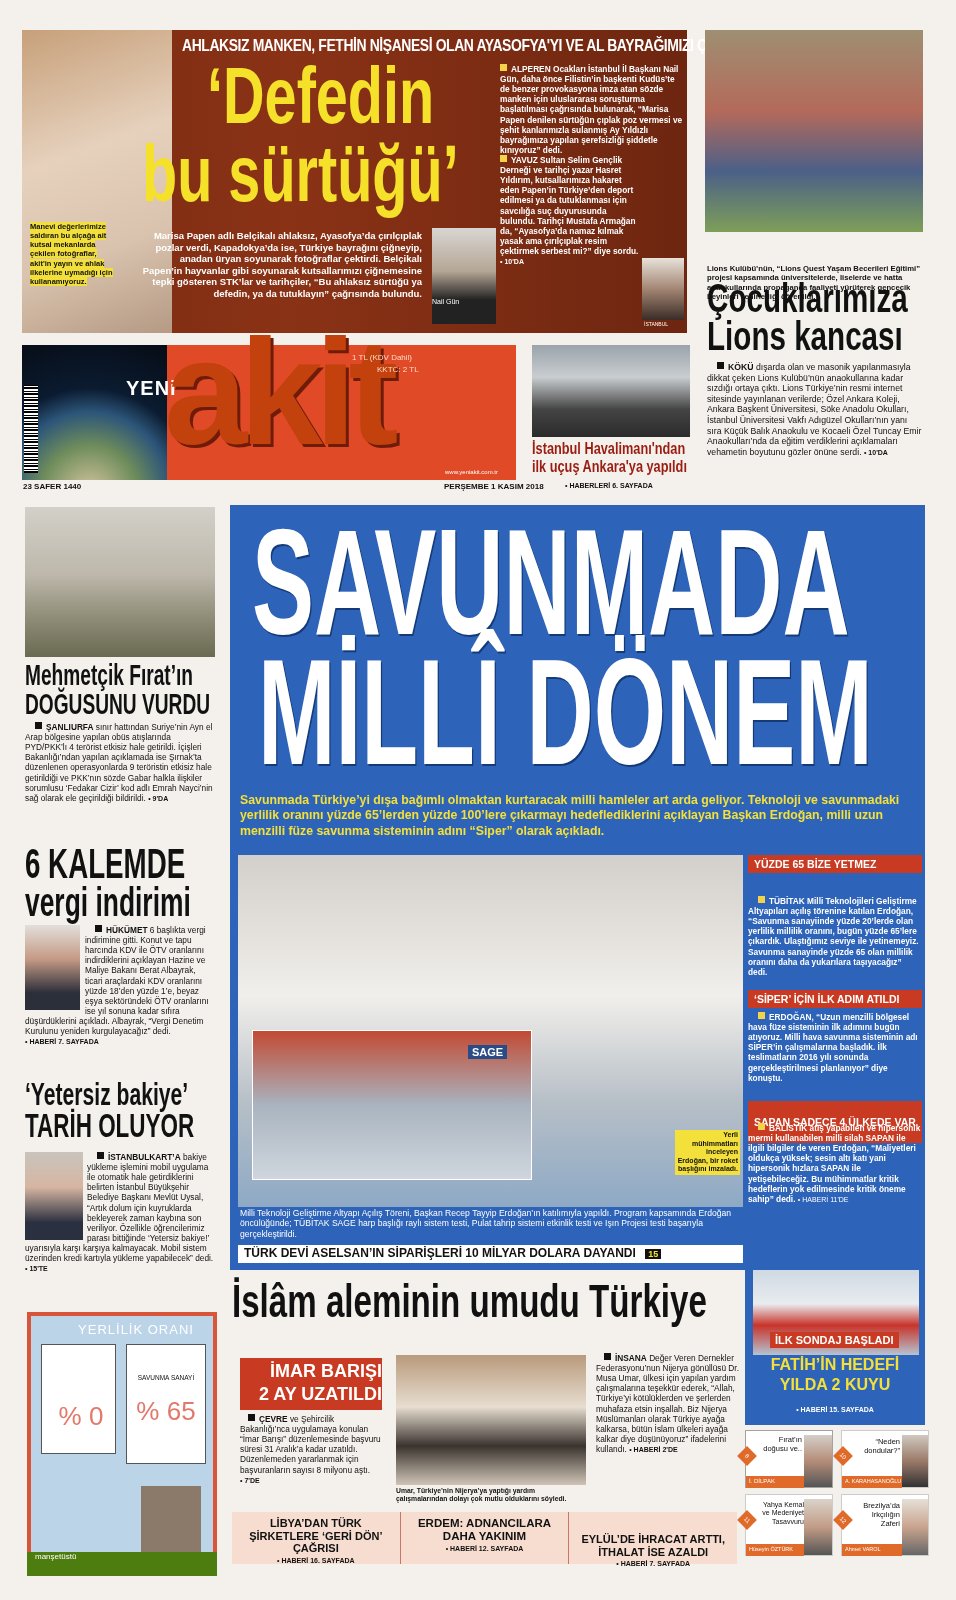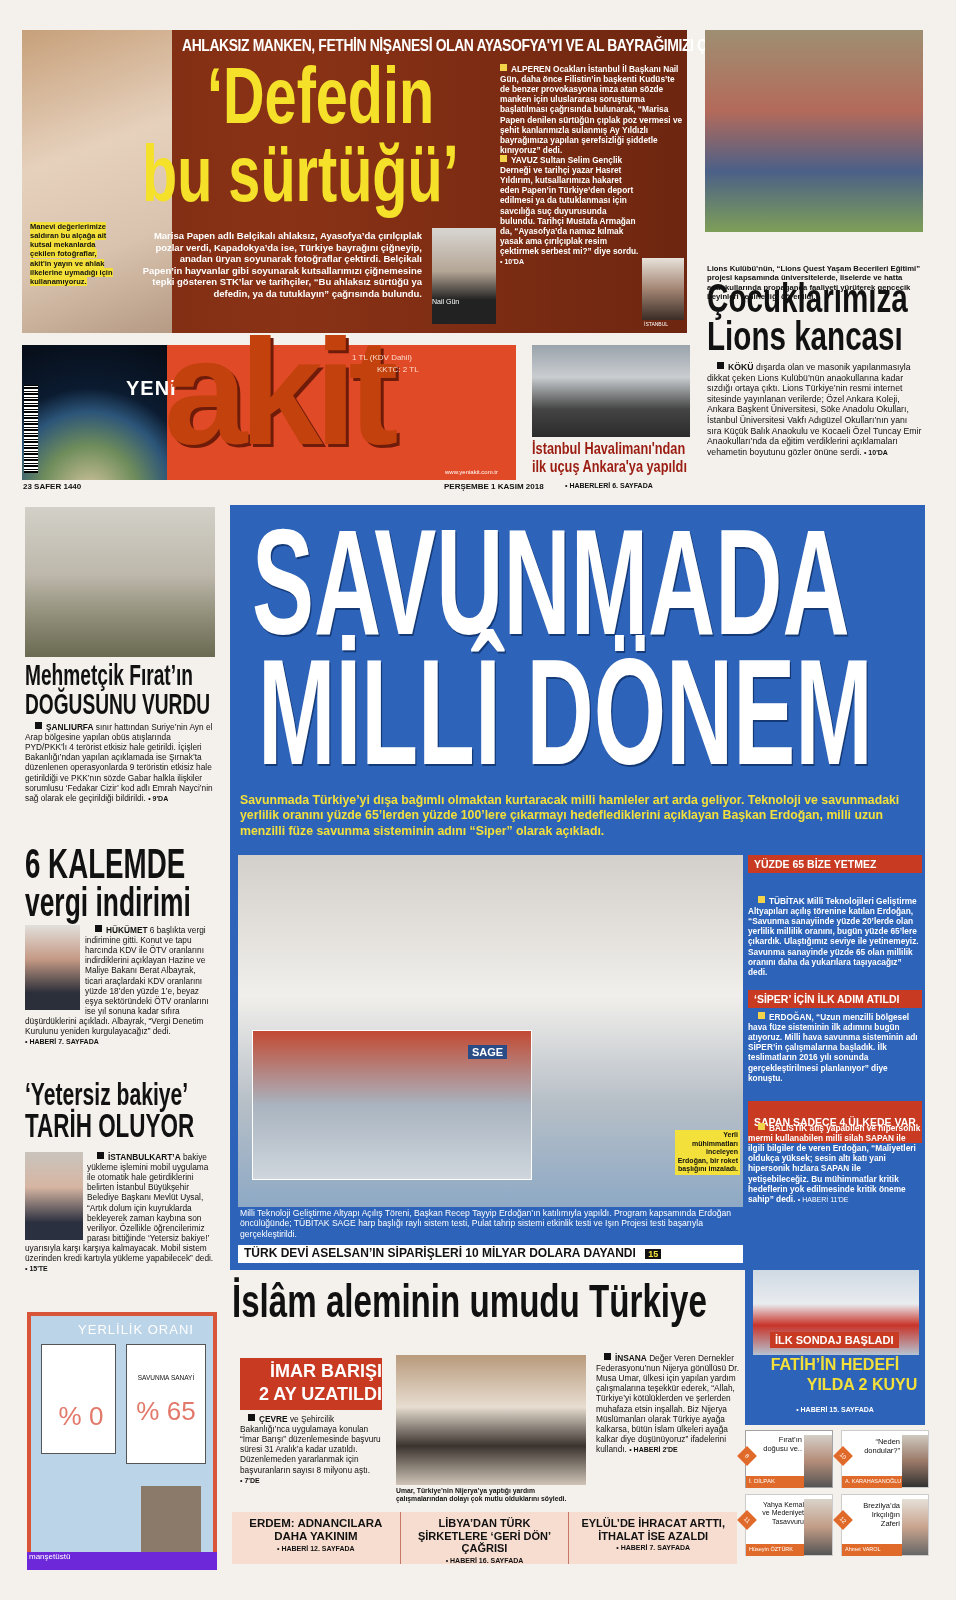--- a/index.html
+++ b/index.html
@@ -82,21 +82,21 @@
 
 <div class="abs" style="left:27px;top:1312px;width:190px;height:240px;background:#bcd4e8;border:4px solid #d9553a;border-bottom:none;">
   <div class="abs" style="left:0;width:210px;top:6px;text-align:center;font-size:13px;color:#fff;letter-spacing:1px;">YERLİLİK ORANI</div>
   <div class="abs" style="left:10px;top:28px;width:75px;height:110px;background:#fff;border:1px solid #555;"></div>
   <div class="abs" style="left:20px;top:85px;width:60px;text-align:center;font-size:26px;color:#e2786a;">% 0</div>
   <div class="abs" style="left:95px;top:28px;width:80px;height:120px;background:#fff;border:1px solid #555;"></div>
   <div class="abs" style="left:98px;top:58px;width:74px;text-align:center;font-size:6.5px;">SAVUNMA SANAYİ</div>
   <div class="abs" style="left:98px;top:80px;width:74px;text-align:center;font-size:26px;color:#e2786a;">% 65</div>
   <div class="abs" style="left:110px;top:170px;width:60px;height:70px;background:#8b7a6a;"></div>
 </div>
-<div class="abs" style="left:27px;top:1552px;width:190px;height:18px;background:#6d28d9;font-size:8px;color:#fff;padding-left:2px;">
+<div class="abs" style="left:27px;top:1552px;width:190px;height:24px;background:#4d7c0f;font-size:8px;color:#fff;padding-left:8px;">
   <span>manşetüstü</span>
 </div>
 
 <div class="abs" style="left:230px;top:505px;width:695px;height:765px;background:#2d63b8;">
   <div class="abs cond" style="left:22px;top:2px;font-size:150px;line-height:1;color:#fff;transform:scaleX(0.62);text-shadow:2px 2px 0 #143a78;">SAVUNMADA</div>
   <div class="abs cond" style="left:28px;top:132px;font-size:150px;line-height:1;color:#fff;transform:scaleX(0.62);text-shadow:2px 2px 0 #143a78;">MİLLÎ DÖNEM</div>
   <p class="abs" style="left:10px;top:288px;width:680px;font-size:12.3px;font-weight:700;color:#f3e03a;line-height:1.25;">Savunmada Türkiye’yi dışa bağımlı olmaktan kurtaracak milli hamleler art arda geliyor. Teknoloji ve savunmadaki yerlilik oranını yüzde 65’lerden yüzde 100’lere çıkarmayı hedeflediklerini açıklayan Başkan Erdoğan, milli uzun menzilli füze savunma sisteminin adını “Siper” olarak açıkladı.</p>
   <div class="abs photo" style="left:8px;top:350px;width:505px;height:352px;background:linear-gradient(180deg,#d3cfca,#f1efeb 40%,#b7bfc7 70%,#8ea9c5);"></div>
   <div class="abs" style="left:22px;top:525px;width:280px;height:150px;background:linear-gradient(180deg,#c24a33,#a9b4c0 50%,#cfd6dd);border:1px solid #fff;"></div>
   <div class="abs" style="left:238px;top:540px;font-size:11px;font-weight:700;color:#fff;background:#2a4c86;padding:1px 4px;">SAGE</div>
@@ -117,48 +117,48 @@
   <div class="abs" style="left:8px;top:740px;width:505px;height:18px;background:#fff;font-size:12px;font-weight:700;padding:1px 6px;white-space:nowrap;">
     <span>TÜRK DEVİ ASELSAN’IN SİPARİŞLERİ 10 MİLYAR DOLARA DAYANDI</span>
     <span style="display:inline-block;background:#111;color:#f3e03a;font-size:9px;padding:0 3px;margin-left:6px;">15</span>
   </div>
 </div>
 
 <div class="abs" style="left:745px;top:1270px;width:180px;height:155px;background:#2d63b8;">
   <div class="abs photo" style="left:8px;top:0;width:166px;height:85px;background:linear-gradient(180deg,#cfd9e3,#e8ecef 40%,#c8342a 65%,#b5c4d2);"></div>
   <div class="abs" style="left:25px;top:62px;background:#c83a22;color:#fff;font-size:11px;font-weight:700;padding:2px 5px;">İLK SONDAJ BAŞLADI</div>
   <div class="abs" style="left:0;width:180px;top:86px;text-align:center;font-size:16px;font-weight:700;color:#f3e03a;">FATİH’İN HEDEFİ</div>
-  <div class="abs" style="left:0;width:180px;top:106px;text-align:center;font-size:16px;font-weight:700;color:#f3e03a;margin-left:27px;">YILDA 2 KUYU</div>
+  <div class="abs" style="left:0;width:180px;top:106px;text-align:center;font-size:16px;font-weight:700;color:#f3e03a;">YILDA 2 KUYU</div>
   <div class="abs ref" style="left:0;width:180px;top:136px;text-align:center;color:#fff;">• HABERİ 15. SAYFADA</div>
 </div>
 
 <div class="abs cond" style="left:232px;top:1278px;font-size:46px;line-height:1;transform:scaleX(0.72);">İslâm aleminin umudu Türkiye</div>
 <div class="abs" style="left:240px;top:1358px;width:142px;height:52px;background:#c83a22;color:#fff;text-align:right;font-size:18px;font-weight:700;line-height:1.25;padding-top:2px;">
   <div>İMAR BARIŞI</div>
   <div>2 AY UZATILDI</div>
 </div>
 <p class="abs" style="left:240px;top:1414px;width:145px;font-size:8.3px;text-indent:8px;">
   <span class="sq"></span><b>ÇEVRE</b> <span>ve Şehircilik Bakanlığı’nca uygulamaya konulan “İmar Barışı” düzenlemesinde başvuru süresi 31 Aralık’a kadar uzatıldı. Düzenlemeden yararlanmak için başvuranların sayısı 8 milyonu aştı.</span> <span class="ref">• 7'DE</span>
 </p>
 <div class="abs photo" style="left:396px;top:1355px;width:190px;height:130px;background:linear-gradient(180deg,#b99a7c,#e7ddd0 40%,#3a332e 70%,#cfc4b6);"></div>
 <p class="abs" style="left:396px;top:1487px;width:192px;font-size:6.8px;font-weight:700;">Umar, Türkiye’nin Nijerya’ya yaptığı yardım çalışmalarından dolayı çok mutlu olduklarını söyledi.</p>
 <p class="abs" style="left:596px;top:1353px;width:144px;font-size:8.3px;text-indent:8px;">
   <span class="sq"></span><b>İNSANA</b> <span>Değer Veren Dernekler Federasyonu’nun Nijerya gönüllüsü Dr. Musa Umar, ülkesi için yapılan yardım çalışmalarına teşekkür ederek, “Allah, Türkiye’yi kötülüklerden ve şerlerden muhafaza etsin inşallah. Biz Nijerya Müslümanları olarak Türkiye ayağa kalkarsa, bütün İslam ülkeleri ayağa kalkar diye düşünüyoruz” ifadelerini kullandı.</span> <span class="ref">• HABERİ 2'DE</span>
 </p>
 
 <div class="abs" style="left:232px;top:1512px;width:505px;height:52px;background:#f6ddd0;display:flex;">
   <div style="flex:1;text-align:center;padding-top:5px;border-right:1px solid #c9756a;">
+    <div style="font-size:11px;font-weight:700;line-height:1.15;padding:0 6px;">LİBYA’DAN TÜRK ŞİRKETLERE ‘GERİ DÖN’ ÇAĞRISI</div>
+    <div class="ref" style="margin-top:2px;">• HABERİ 16. SAYFADA</div>
+  </div>
+  <div style="flex:1;text-align:center;padding-top:5px;border-right:1px solid #c9756a;">
     <div style="font-size:11.5px;font-weight:700;line-height:1.15;padding:0 6px;">ERDEM: ADNANCILARA DAHA YAKINIM</div>
     <div class="ref" style="margin-top:2px;">• HABERİ 12. SAYFADA</div>
   </div>
-  <div style="flex:1;text-align:center;padding-top:5px;border-right:1px solid #c9756a;">
-    <div style="font-size:11px;font-weight:700;line-height:1.15;padding:0 6px;">LİBYA’DAN TÜRK ŞİRKETLERE ‘GERİ DÖN’ ÇAĞRISI</div>
-    <div class="ref" style="margin-top:2px;">• HABERİ 16. SAYFADA</div>
-  </div>
-  <div style="flex:1;text-align:center;padding-top:5px;">
+  <div style="flex:1;text-align:center;padding-top:21px;">
     <div style="font-size:11px;font-weight:700;line-height:1.15;padding:0 6px;">EYLÜL’DE İHRACAT ARTTI, İTHALAT İSE AZALDI</div>
     <div class="ref" style="margin-top:2px;">• HABERİ 7. SAYFADA</div>
   </div>
 </div>
 
 <div class="abs" style="left:745px;top:1430px;width:185px;height:140px;">
   <div class="abs" style="left:0;top:0;width:88px;height:58px;background:#fff;border:1px solid #a3a3a3;">
     <div class="abs" style="left:-6px;top:18px;width:14px;height:14px;background:#e06a2a;color:#fff;font-size:6px;text-align:center;line-height:14px;transform:rotate(45deg);">8</div>
     <div class="abs" style="left:12px;top:4px;width:44px;font-size:7.5px;text-align:right;line-height:1.2;">Fırat’ın doğusu ve..</div>
     <div class="abs photo" style="left:58px;top:4px;width:28px;height:52px;background:linear-gradient(180deg,#d4cfc8,#b58d79 50%,#555);"></div>

